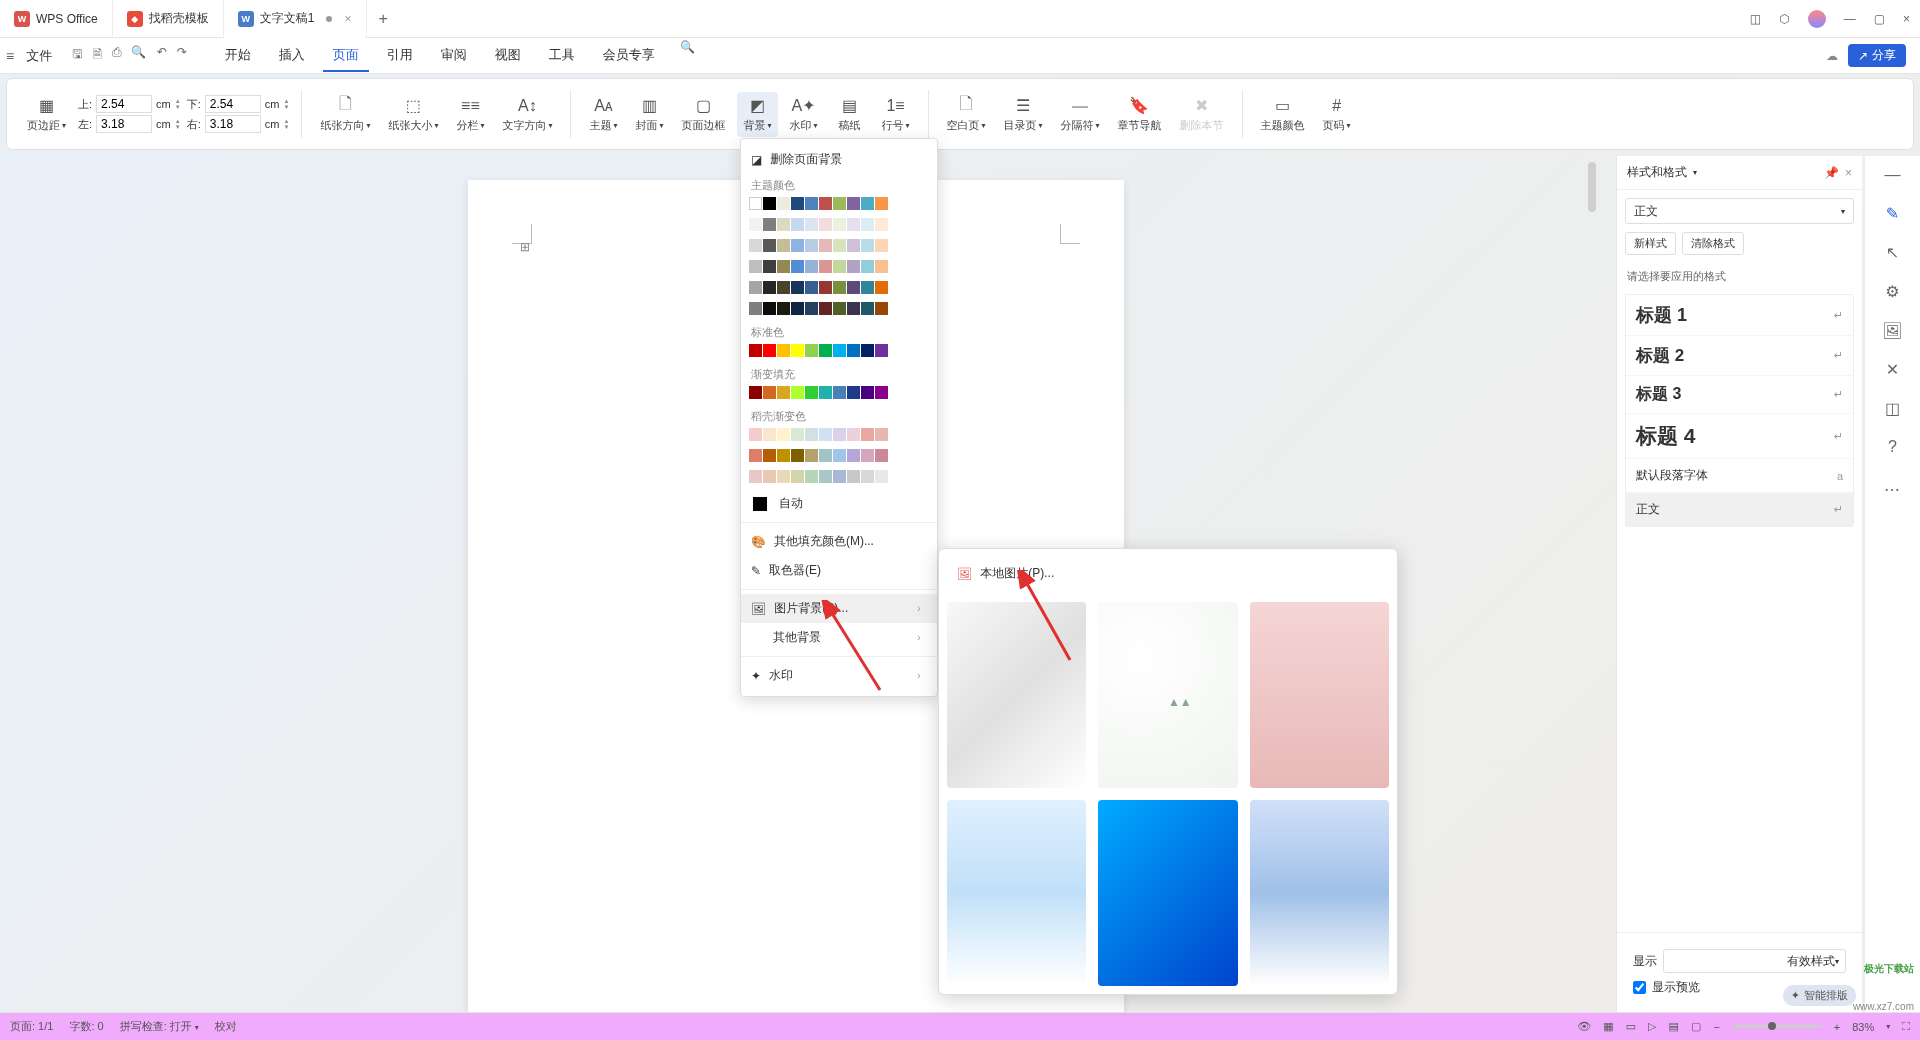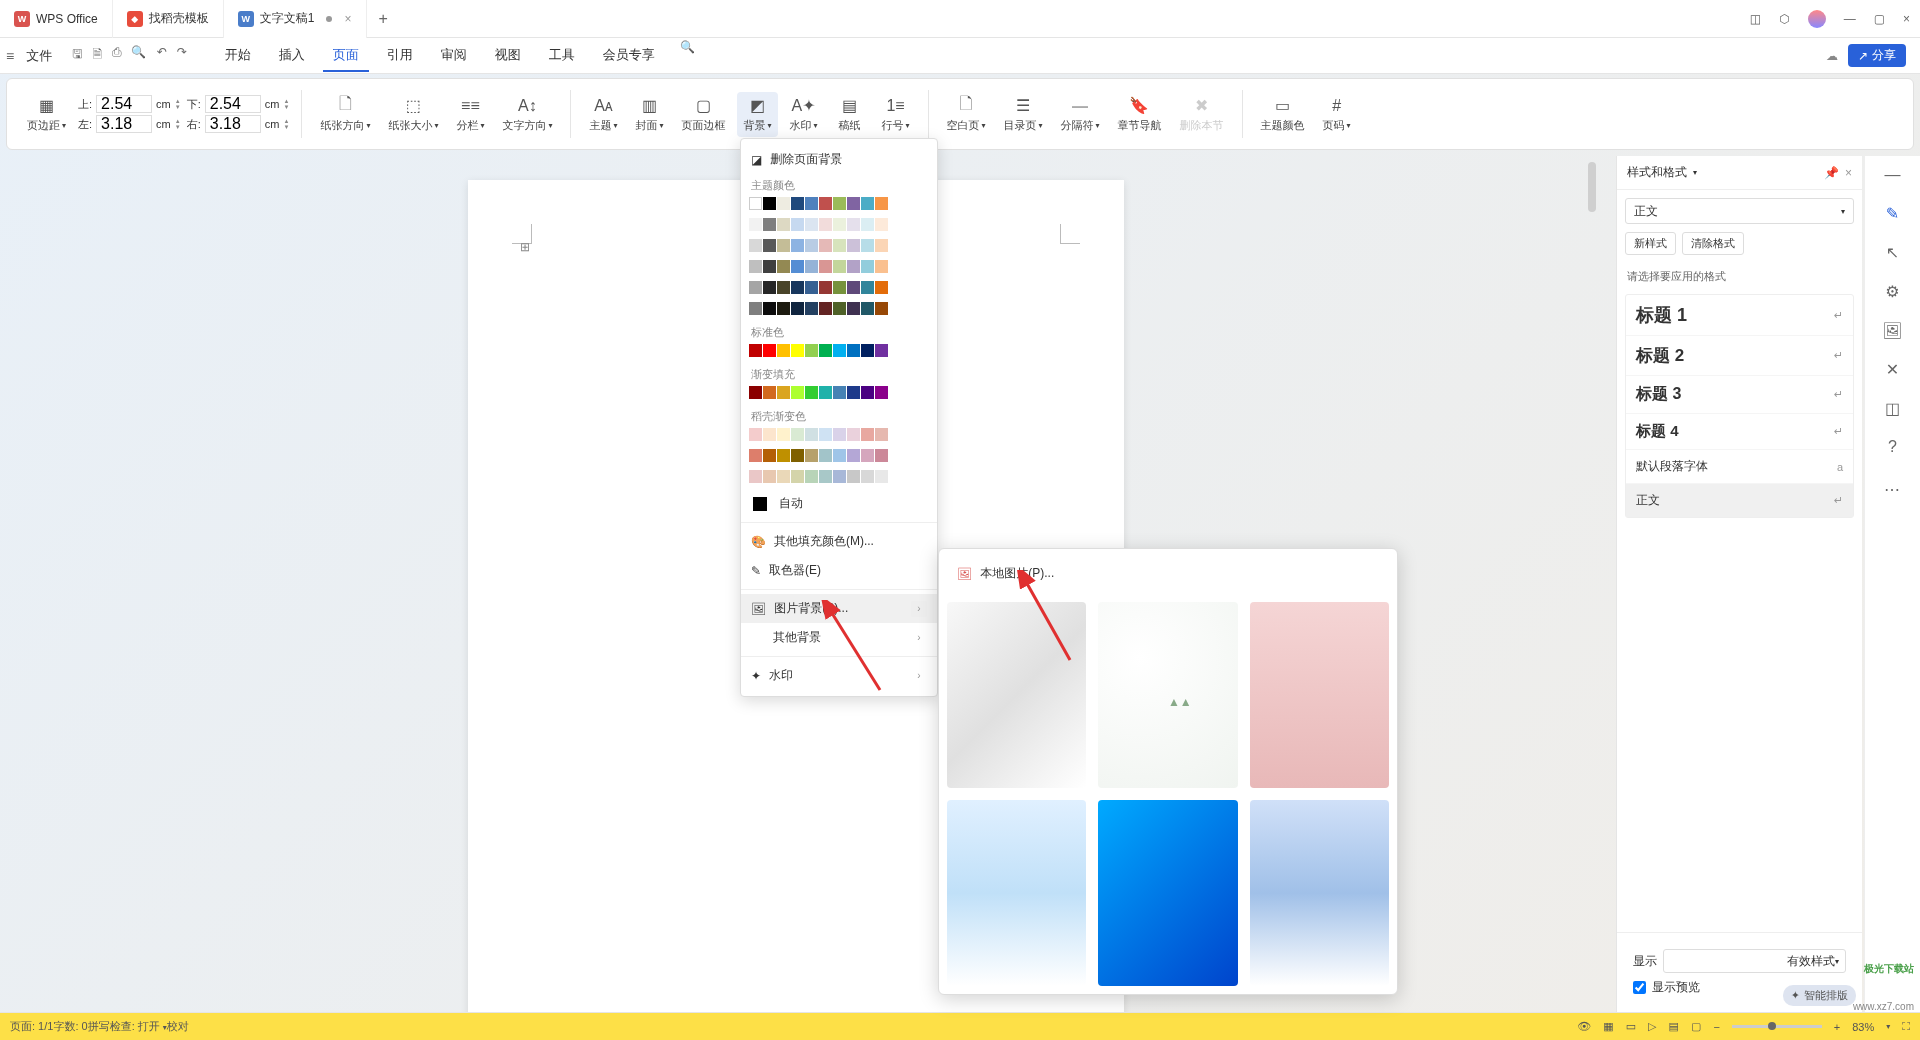--- a/index.html
+++ b/index.html
@@ -34,21 +34,21 @@
 
 .ribbon { height: 72px; background: #fff; display: flex; align-items: center; padding: 4px 8px; border: 1px solid #e0e0e0; border-radius: 6px; margin: 4px 6px; gap: 6px; }
 .r-group { display: flex; align-items: center; gap: 6px; padding: 0 6px; }
 .r-sep { width: 1px; height: 48px; background: #e5e5e5; }
 .r-item { display: flex; flex-direction: column; align-items: center; justify-content: center; gap: 2px; padding: 4px 6px; cursor: pointer; font-size: 11px; color: #444; border-radius: 4px; min-width: 40px; }
 .r-item.active { background: #e8eef8; }
 .r-icon { width: 20px; height: 20px; display: flex; align-items: center; justify-content: center; color: #555; font-size: 16px; }
 .r-label { font-size: 11px; white-space: nowrap; display: flex; align-items: center; gap: 2px; }
 .margin-box { display: flex; flex-direction: column; gap: 2px; font-size: 11px; }
 .margin-row { display: flex; align-items: center; gap: 4px; }
-.margin-input { width: 56px; height: 18px; border: 1px solid #ddd; padding: 0 4px; font-size: 16px; }
+.margin-input { width: 56px; height: 18px; border: 1px solid #ddd; padding: 0 4px; font-size: 12px; }
 .spin { display: flex; flex-direction: column; font-size: 6px; color: #888; line-height: 6px; }
 .del-text { color: #ccc; }
 
 
 .workspace { position: absolute; top: 156px; left: 0; right: 328px; bottom: 28px; overflow: hidden; }
 .page { position: absolute; top: 24px; left: 50%; transform: translateX(-50%); width: 656px; height: 850px; background: #fff; box-shadow: 0 2px 8px rgba(0,0,0,0.1); }
 .page-corner { position: absolute; width: 20px; height: 20px; }
 .page-corner.tl { top: 44px; left: 44px; border-left: 1px solid #bbb; border-top: 1px solid #bbb; transform: rotate(180deg);}
 .page-corner.tr { top: 44px; right: 44px; border-right: 1px solid #bbb; border-top: 1px solid #bbb; transform: rotate(180deg);}
 .anchor-icon { position: absolute; top: 60px; left: 52px; color: #888; font-size: 12px; }
@@ -85,36 +85,36 @@
 .rp-select { margin: 8px; height: 26px; border: 1px solid #ddd; border-radius: 3px; padding: 0 8px; display: flex; align-items: center; justify-content: space-between; font-size: 12px; }
 .rp-btns { display: flex; gap: 6px; padding: 0 8px 8px; }
 .rp-btn { border: 1px solid #ddd; padding: 3px 8px; border-radius: 3px; font-size: 11px; cursor: pointer; }
 .rp-hint { padding: 6px 10px; font-size: 11px; color: #666; }
 .style-list { border: 1px solid #eee; margin: 4px 8px; border-radius: 3px; }
 .style-item { padding: 8px 10px; display: flex; justify-content: space-between; align-items: center; cursor: pointer; border-bottom: 1px solid #f5f5f5; }
 .style-item:last-child { border-bottom: none; }
 .style-item.h1 .name { font-size: 18px; font-weight: bold; }
 .style-item.h2 .name { font-size: 17px; font-weight: bold; }
 .style-item.h3 .name { font-size: 16px; font-weight: bold; }
-.style-item.h4 .name { font-size: 15px; font-weight: bold; }
+.style-item.h4 .name { font-size: 21px; font-weight: bold; }
 .style-item .ret { color: #999; font-size: 11px; }
 .style-item.selected { background: #f0f0f0; }
 .rp-bottom { margin-top: auto; padding: 16px; border-top: 1px solid #eee; font-size: 12px; }
 .rp-show-row { display: flex; align-items: center; gap: 6px; margin-bottom: 6px; }
 .rp-combo { flex: 1; height: 24px; border: 1px solid #ddd; border-radius: 3px; padding: 0 6px; display: flex; align-items: center; justify-content: flex-end; font-size: 12px; }
 .rp-preview { display: flex; align-items: center; gap: 6px; }
 .smart-layout { position: absolute; right: 6px; bottom: 6px; background: rgba(200,210,230,0.6); padding: 3px 8px; border-radius: 10px; font-size: 11px; color: #555; display:flex; align-items:center; gap:4px;}
 
 
 .icon-strip { position: absolute; top: 156px; right: 0; bottom: 28px; width: 56px; background: #fff; border-left: 1px solid #eee; display: flex; flex-direction: column; align-items: center; padding-top: 10px; gap: 20px; color: #666; }
 .icon-strip .strip-icon { cursor: pointer; font-size: 16px; }
 .icon-strip .dots { margin-top: 4px; letter-spacing: 1px; }
 
 
-.statusbar { position: absolute; bottom: 0; left: 0; right: 0; height: 28px; background: #fde047; border-top: 1px solid #e5e5e5; display: flex; align-items: center; padding: 0 10px; font-size: 11px; color: #555; }
+.statusbar { position: absolute; bottom: 0; left: 0; right: 0; height: 28px; background: #f0abfc; border-top: 1px solid #e5e5e5; display: flex; align-items: center; padding: 0 10px; font-size: 11px; color: #555; gap: 16px; }
 .statusbar .right { margin-left: auto; display: flex; align-items: center; gap: 12px; }
 .zoom-slider { width: 90px; height: 3px; background: #ccc; position: relative; }
 .zoom-slider .knob { width: 8px; height: 8px; background: #666; border-radius: 50%; position: absolute; top: -3px; left: 40%; }
 
 
 .watermark { position: absolute; right: 6px; bottom: 28px; font-size: 10px; color: #4aa04a; z-index: 5; text-align: right; }
 .watermark .site { color: #888; margin-top: 25px; }
 
 .scroll-thumb { position: absolute; right: 324px; top: 162px; width: 8px; height: 50px; background: #cfcfcf; border-radius: 4px; }
 .chev { font-size: 8px; }

